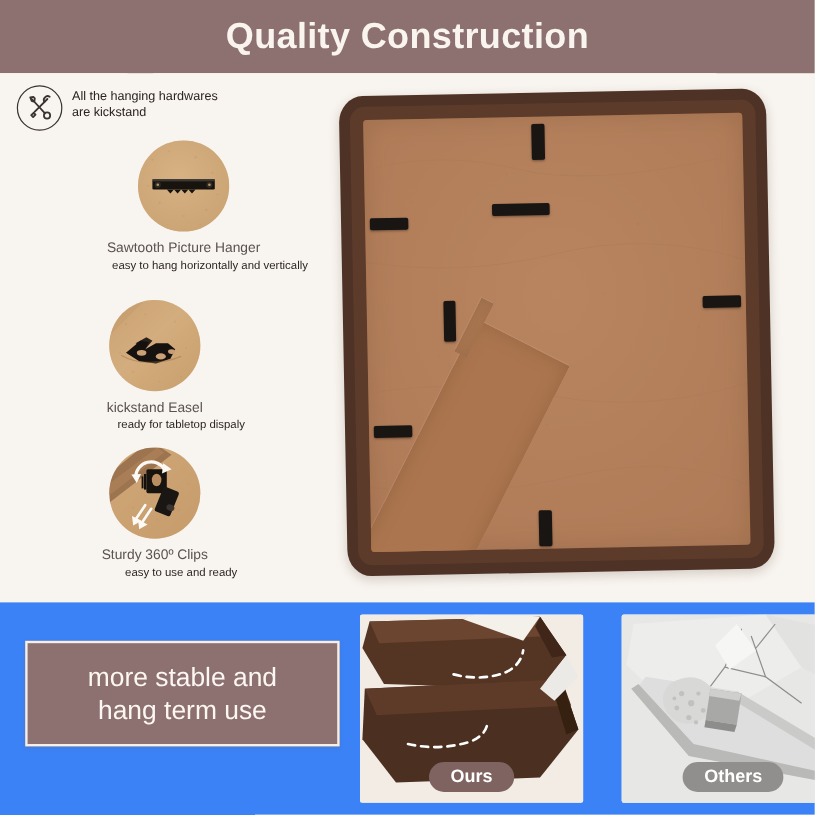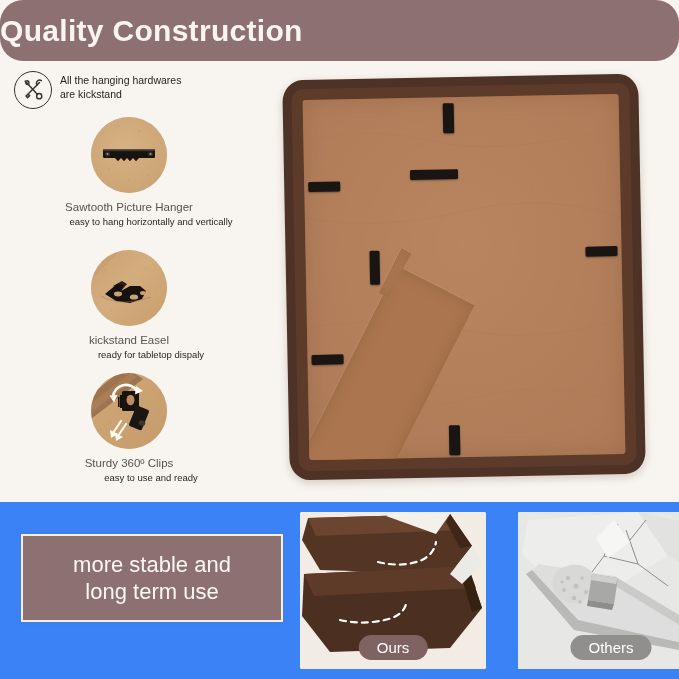--- a/index.html
+++ b/index.html
@@ -8,21 +8,21 @@
     background:#f8f4ef;
     font-family:"Liberation Sans", sans-serif;
     -webkit-font-smoothing:antialiased;
   }
   .page{position:relative;width:679px;height:679px;background:#f8f4ef;}
 
   
   .header{
     position:absolute;left:0;top:0;width:679px;height:61px;
     background:#8c7170;
-    display:flex;align-items:center;border-radius:23px;
+    display:flex;align-items:center;justify-content:center;
   }
   .header-title{
     color:#faf4ee;font-size:30px;font-weight:bold;letter-spacing:.3px;
     font-family:"Liberation Sans", sans-serif;
   }
   .header-notch{
     position:absolute;left:106px;top:61px;width:0;height:0;
     border-left:11px solid transparent;border-right:11px solid transparent;
     border-top:14px solid #8c7170;
   }
@@ -90,20 +90,21 @@
   .slogan-text{color:#fdf7f1;font-size:22px;line-height:27px;}
 
   .compare{position:absolute;top:10px;width:186px;height:157px;background:#fdfbf8;overflow:hidden;border-radius:2px;}
   .compare.ours{left:300px;}
   .compare.others{left:518px;}
   .compare-img{position:absolute;inset:0;}
   .pill{
     position:absolute;left:50%;transform:translateX(-50%);bottom:9px;
     padding:4px 18px;border-radius:13px;color:#ffffff;font-size:15px;line-height:17px;
     white-space:nowrap;
+    font-weight:bold;
   }
   .pill.ours-pill{background:#7f6361;}
   .pill.others-pill{background:#908f8d;}
 </style>
 </head>
 <body>
 
 <div class="page">
 
   <div class="header">
@@ -127,21 +128,21 @@
               <path d="M13.0 22.0 l-2.0 2.0 l1.6 1.6 l2.0 -2.0 z"></path>
             </g>
           </svg>
         </div>
         <div class="badge-text">
           <div>All the hanging hardwares</div>
           <div>are kickstand</div>
         </div>
       </div>
 
-      <div class="feature" style="top:56px;">
+      <div class="feature" style="top:56px;padding-left:24px;">
         <div class="photo-circle">
           <svg class="grain" viewBox="0 0 76 76" preserveAspectRatio="none" aria-hidden="true">
             <defs>
               <radialGradient id="sandA" cx="45%" cy="40%" r="75%">
                 <stop offset="0%" stop-color="#e0bb8e"></stop>
                   <stop offset="100%" stop-color="#c49a6c"></stop>
               </radialGradient>
             </defs>
             <rect width="76" height="76" fill="url(#sandA)"></rect>
             <g fill="#a8794f" opacity=".35">
@@ -307,21 +308,21 @@
       </div>
     </div>
 
   </div>
 
   <div class="bottom">
 
     <div class="slogan">
       <div class="slogan-text">
         <div>more stable and</div>
-        <div>long term use</div>
+        <div>hang term use</div>
       </div>
     </div>
 
     <div class="compare ours">
       <svg class="compare-img" viewBox="0 0 186 157" preserveAspectRatio="none" aria-hidden="true">
         <rect width="186" height="157" fill="#f2ece4"></rect>
 
         <path d="M8 6 L150 2 L172 34 L150 62 L20 58 L2 28 z" fill="#543524"></path>
         <path d="M8 6 L150 2 L160 18 L16 24 z" fill="#6b452f"></path>
         <path d="M150 2 L172 34 L160 36 L146 10 z" fill="#3f2619"></path>

